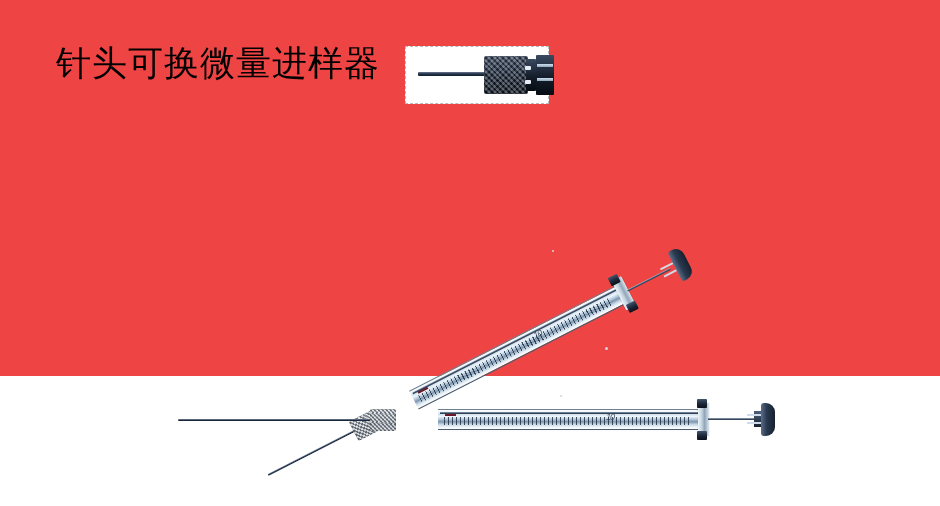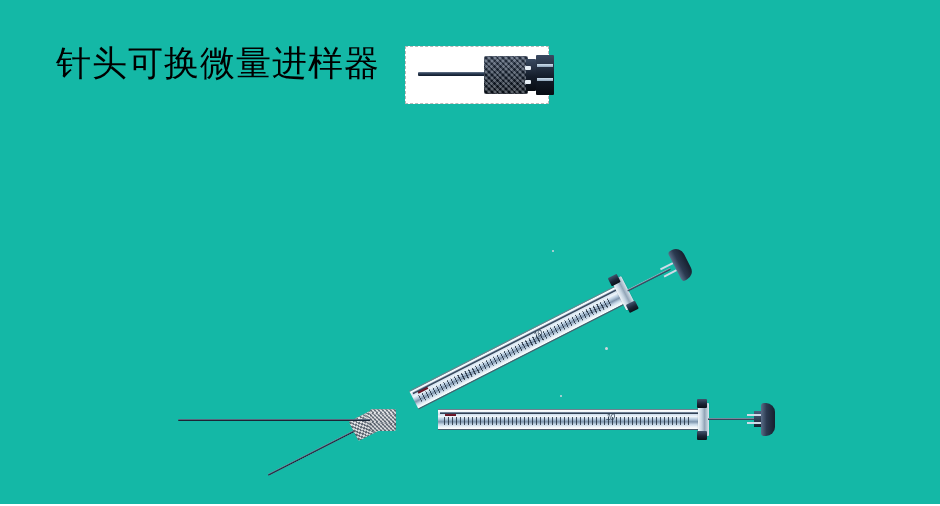--- a/index.html
+++ b/index.html
@@ -3,21 +3,21 @@
 <meta charset="utf-8">
 <style>
   html,body{margin:0;padding:0;}
   body{
     width:940px;height:506px;
     background:#ffffff;
     font-family:"Liberation Serif", serif;
     overflow:hidden;
     position:relative;
   }
-  #stage{position:absolute;left:0;top:0;width:940px;height:504px;background:#14b8a6;}
+  #stage{position:absolute;left:0;top:0;width:940px;height:376px;background:#ef4444;}
 
   
   #title{
     position:absolute;left:56px;top:42px;
     font-family:"Liberation Serif","DejaVu Serif",serif;
     font-size:35px;line-height:44px;
     color:#000;letter-spacing:1px;white-space:nowrap;
     font-weight:400;
   }
 

